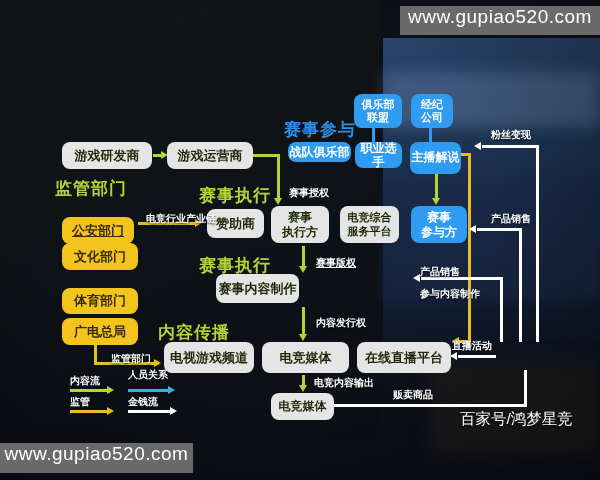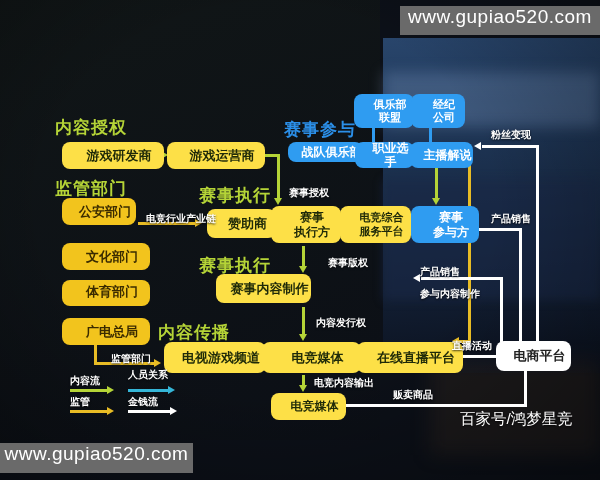--- a/index.html
+++ b/index.html
@@ -22,49 +22,49 @@
   #bar-bottom{left:0;top:443px;width:193px;height:30px;}
   
   #title{position:absolute;left:52px;top:48px;font-size:29px;font-weight:bold;color:#c6e03c;letter-spacing:2px;}
   .sec{position:absolute;font-size:17px;font-weight:bold;color:#b5d437;letter-spacing:1px;}
   #sec-cl{left:55px;top:116px;} #sec-reg{left:55px;top:177px;}
   #sec-ep{left:284px;top:118px;color:#2b8fe8;}
   #sec-ee1{left:199px;top:184px;} #sec-ee2{left:199px;top:254px;}
   #sec-cs{left:158px;top:321px;}
   
   .node{position:absolute;border-radius:8px;display:flex;align-items:center;justify-content:center;
-    text-align:center;font-weight:bold;white-space:pre-line;line-height:1.2;font-size:13px;padding-left:12px;}
-  .ng{background:#fde047;color:#1f2a08;} .ny{background:#f2c41d;color:#3a2b00;}
+    text-align:center;font-weight:bold;white-space:pre-line;line-height:1.2;font-size:13px;}
+  .ng{background:#e5e5e5;color:#1f2a08;} .ny{background:#f2c41d;color:#3a2b00;}
   .nb{background:#2f9cf1;color:#fff;} .nw{background:#fff;color:#222;}
   #n-gamedev{left:62px;top:142px;width:90px;height:27px;}
   #n-gameop{left:167px;top:142px;width:86px;height:27px;}
   #n-alliance{left:354px;top:94px;width:48px;height:34px;font-size:11px;}
   #n-agency{left:411px;top:94px;width:42px;height:34px;font-size:11px;}
   #n-teamclub{left:288px;top:142px;width:63px;height:20px;font-size:12px;}
   #n-player{left:355px;top:142px;width:47px;height:26px;font-size:12px;}
-  #n-anchor{left:410px;top:142px;width:51px;height:26px;font-size:12px;}
-  #n-psb{left:62px;top:198px;width:62px;height:27px;}
+  #n-anchor{left:410px;top:142px;width:51px;height:32px;font-size:12px;font-family:Liberation Mono, monospace;}
+  #n-psb{left:62px;top:217px;width:72px;height:27px;text-decoration:underline;}
   #n-culture{left:62px;top:243px;width:76px;height:27px;}
-  #n-sports{left:62px;top:280px;width:76px;height:26px;font-family:Liberation Mono, monospace;}
+  #n-sports{left:62px;top:288px;width:76px;height:26px;}
   #n-gdzj{left:62px;top:318px;width:76px;height:27px;}
   #n-sponsor{left:207px;top:209px;width:57px;height:29px;}
   #n-exec{left:271px;top:206px;width:58px;height:37px;font-size:12px;}
   #n-svcplat{left:340px;top:206px;width:59px;height:37px;font-size:11px;}
   #n-participant{left:411px;top:206px;width:56px;height:37px;font-size:12px;}
   #n-eventcontent{left:216px;top:274px;width:83px;height:29px;}
   #n-derivative{left:313px;top:274px;width:86px;height:29px;}
   #n-tv{left:164px;top:342px;width:90px;height:31px;}
   #n-media{left:262px;top:342px;width:87px;height:31px;}
   #n-live{left:357px;top:342px;width:94px;height:31px;}
   #n-media2{left:271px;top:393px;width:63px;height:27px;font-size:12px;}
   #n-ecom{left:496px;top:341px;width:63px;height:30px;}
   
   .flabel{position:absolute;color:#fff;font-size:10px;font-weight:bold;text-shadow:0 1px 2px rgba(0,0,0,.8);white-space:nowrap;}
   #f-supexec{left:146px;top:212px;} #f-contsup{left:111px;top:352px;}
-  #f-evauth{left:289px;top:186px;} #f-evcopy{left:328px;top:256px;}
+  #f-evauth{left:289px;top:186px;} #f-evcopy{left:316px;top:256px;text-decoration:underline;}
   #f-contdist{left:316px;top:316px;} #f-contout{left:314px;top:376px;}
   #f-sell{left:393px;top:388px;} #f-fan{left:491px;top:128px;}
   #f-ps1{left:491px;top:212px;} #f-ps2{left:420px;top:265px;}
   #f-joincontent{left:420px;top:287px;} #f-liveact{left:452px;top:339px;}
   #credit{position:absolute;left:460px;top:409px;color:#fff;font-size:15.5px;text-shadow:0 1px 2px rgba(0,0,0,.8);}
   
   .lglabel{position:absolute;color:#fff;font-size:10px;font-weight:bold;text-shadow:0 1px 2px rgba(0,0,0,.8);}
   #lg-content-label{left:70px;top:374px;} #lg-personnel-label{left:128px;top:368px;}
   #lg-sup-label{left:70px;top:395px;} #lg-money-label{left:128px;top:395px;}
   
@@ -147,21 +147,20 @@
   <div class="ln white" id="l16"></div>
     <div class="ah l white" id="l16h"></div>
 
   <div class="wbar" id="bar-top">
       <span>www.gupiao520.com</span>
     </div>
   <div class="wbar" id="bar-bottom">
       <span>www.gupiao520.com</span>
     </div>
 
-  <div class="sec" id="sec-cl">内容授权</div>
   <div class="sec" id="sec-reg">监管部门</div>
   <div class="sec" id="sec-ep">赛事参与</div>
   <div class="sec" id="sec-ee1">赛事执行</div>
   <div class="sec" id="sec-ee2">赛事执行</div>
   <div class="sec" id="sec-cs">内容传播</div>
 
   <div class="node ng" id="n-gamedev">游戏研发商</div>
   <div class="node ng" id="n-gameop">游戏运营商</div>
   <div class="node nb" id="n-alliance">俱乐部
 联盟</div>
@@ -179,21 +178,20 @@
 执行方</div>
   <div class="node ng" id="n-svcplat">电竞综合
 服务平台</div>
   <div class="node nb" id="n-participant">赛事
 参与方</div>
   <div class="node ng" id="n-eventcontent">赛事内容制作</div>
   <div class="node ng" id="n-tv">电视游戏频道</div>
   <div class="node ng" id="n-media">电竞媒体</div>
   <div class="node ng" id="n-live">在线直播平台</div>
   <div class="node ng" id="n-media2">电竞媒体</div>
-  <div class="node nw" id="n-ecom">电商平台</div>
 
   <div class="flabel" id="f-supexec">电竞行业产业链</div>
   <div class="flabel" id="f-contsup">监管部门</div>
   <div class="flabel" id="f-evauth">赛事授权</div>
   <div class="flabel" id="f-evcopy">赛事版权</div>
   <div class="flabel" id="f-contdist">内容发行权</div>
   <div class="flabel" id="f-contout">电竞内容输出</div>
   <div class="flabel" id="f-sell">贩卖商品</div>
   <div class="flabel" id="f-fan">粉丝变现</div>
   <div class="flabel" id="f-ps1">产品销售</div>

